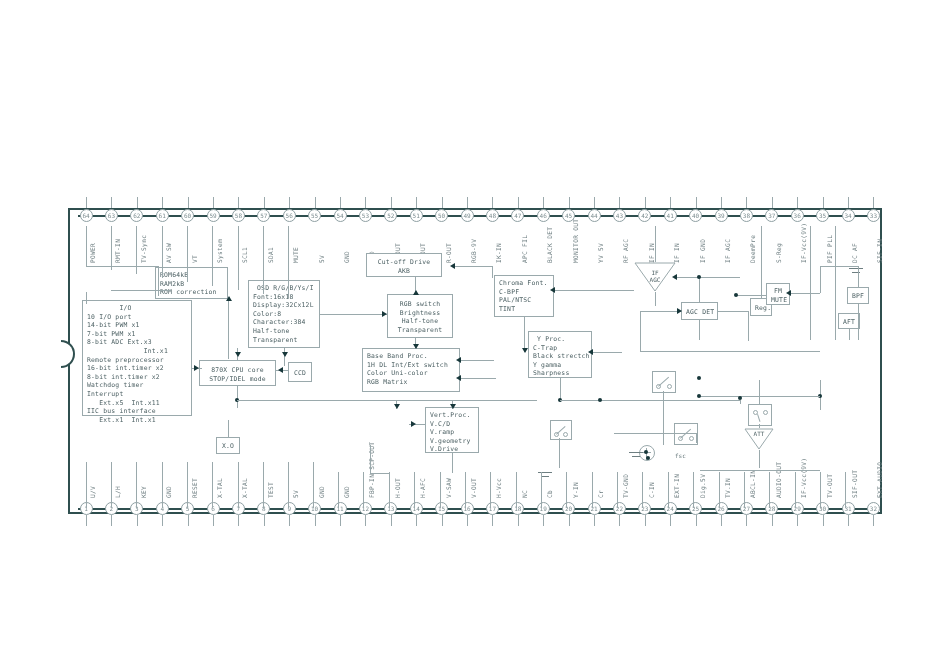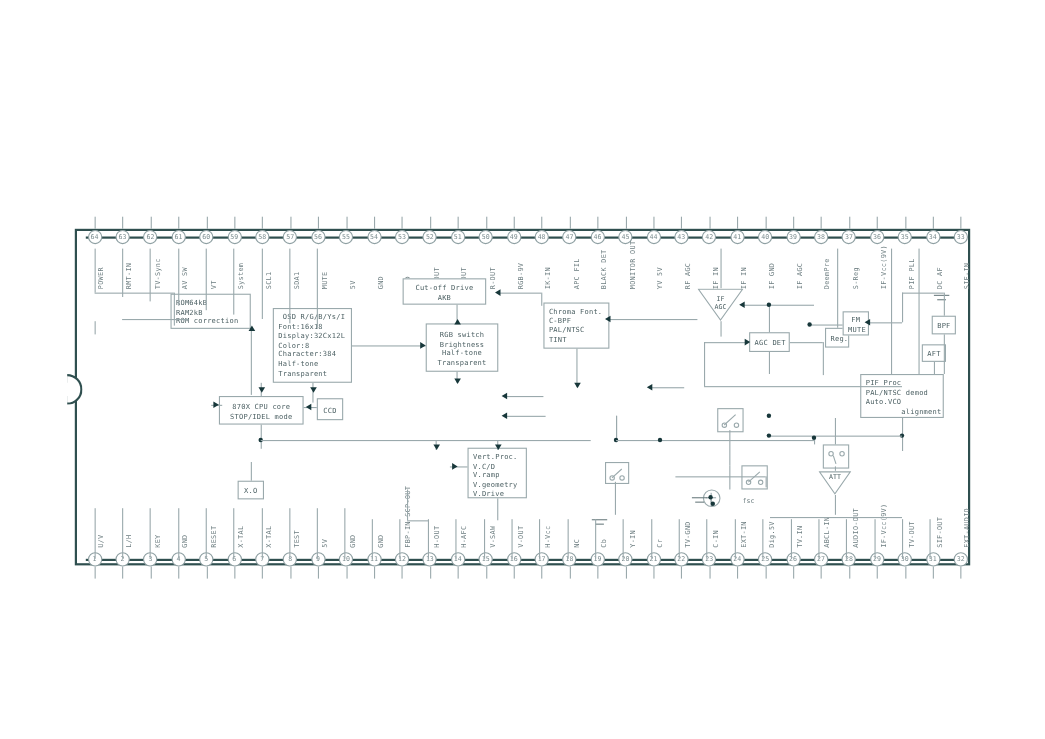--- a/index.html
+++ b/index.html
@@ -265,20 +265,34 @@
       <div class="pinlead" style="left: 822.6px; top: 515px; height: 11px;"></div>
       <div class="pinlabel bot" style="left: 825.6px; top: 498px;">TV-OUT</div>
       <div class="pin" style="left: 841.5px; top: 501.5px;">31</div>
       <div class="pinlead" style="left: 848px; top: 515px; height: 11px;"></div>
       <div class="pinlabel bot" style="left: 851px; top: 498px;">SIF-OUT</div>
       <div class="pin" style="left: 866.9px; top: 501.5px;">32</div>
       <div class="pinlead" style="left: 873.4px; top: 515px; height: 11px;"></div>
       <div class="pinlabel bot" style="left: 876.4px; top: 498px;">EXT-AUDIO</div>
     </div>
 
+  <div class="blk" style="left:82px;top:300px;width:110px;height:116px;">        I/O
+10 I/O port
+14-bit PWM x1
+7-bit PWM x1
+8-bit ADC Ext.x3
+              Int.x1
+Remote preprocessor
+16-bit int.timer x2
+8-bit int.timer x2
+Watchdog timer
+Interrupt
+   Ext.x5  Int.x11
+IIC bus interface
+   Ext.x1  Int.x1</div>
 
   <div class="blk" style="left:155px;top:267px;width:73px;height:32px;">ROM64kB
 RAM2kB
 ROM correction</div>
 
   <div class="blk c" style="left:199px;top:360px;width:77px;height:26px;padding-top:5px;">870X CPU core
 STOP/IDEL mode</div>
 
   <div class="blk c" style="left:288px;top:362px;width:24px;height:20px;padding-top:6px;">CCD</div>
 
@@ -291,49 +305,54 @@
 Transparent</div>
 
   <div class="blk c" style="left:366px;top:253px;width:76px;height:24px;padding-top:4px;">Cut-off Drive
 AKB</div>
 
   <div class="blk c" style="left:387px;top:294px;width:66px;height:44px;padding-top:5px;">RGB switch
 Brightness
 Half-tone
 Transparent</div>
 
+  <div class="blk" style="left:362px;top:348px;width:98px;height:44px;">Base Band Proc.
+1H DL Int/Ext switch
+Color Uni-color
+RGB Matrix</div>
 
   <div class="blk" style="left:494px;top:275px;width:60px;height:42px;">Chroma Font.
 C-BPF
 PAL/NTSC
 TINT</div>
 
+  <div class="blk" style="left:528px;top:331px;width:64px;height:47px;"> Y Proc.
+C-Trap
+Black strectch
+Y gamma
+Sharpness</div>
 
 
   <div class="blk" style="left:425px;top:407px;width:54px;height:46px;">Vert.Proc.
 V.C/D
 V.ramp
 V.geometry
 V.Drive</div>
 
   <div class="blk c" style="left:681px;top:302px;width:37px;height:18px;padding-top:5px;">AGC DET</div>
 
   <div class="blk c" style="left:750px;top:298px;width:22px;height:18px;padding-top:5px;">Reg.</div>
 
   <div class="blk c" style="left:766px;top:283px;width:24px;height:22px;padding-top:3px;">FM
 MUTE</div>
 
   <div class="blk c" style="left:847px;top:287px;width:22px;height:17px;padding-top:4px;">BPF</div>
 
   <div class="blk c" style="left:838px;top:313px;width:22px;height:16px;padding-top:4px;">AFT</div>
 
-  <div class="blk" style="left:782px;top:340px;width:76px;height:40px;">PIF Proc
-PAL/NTSC demod
-Auto.VCO
-        alignment</div>
 
   <div class="blk c" style="left:216px;top:437px;width:24px;height:17px;padding-top:4px;">X.O</div>
 
   <div class="tri" style="left:634px;top:262px;width:42px;height:30px;">
     <svg class="shape" viewBox="0 0 42 30" preserveAspectRatio="none">
       <polygon points="1,1 41,1 21,29" fill="#ffffff" stroke="#9aa9ac" stroke-width="1"></polygon>
     </svg>
     <div class="tx" style="white-space:pre;">IF
 AGC</div>
   </div>

